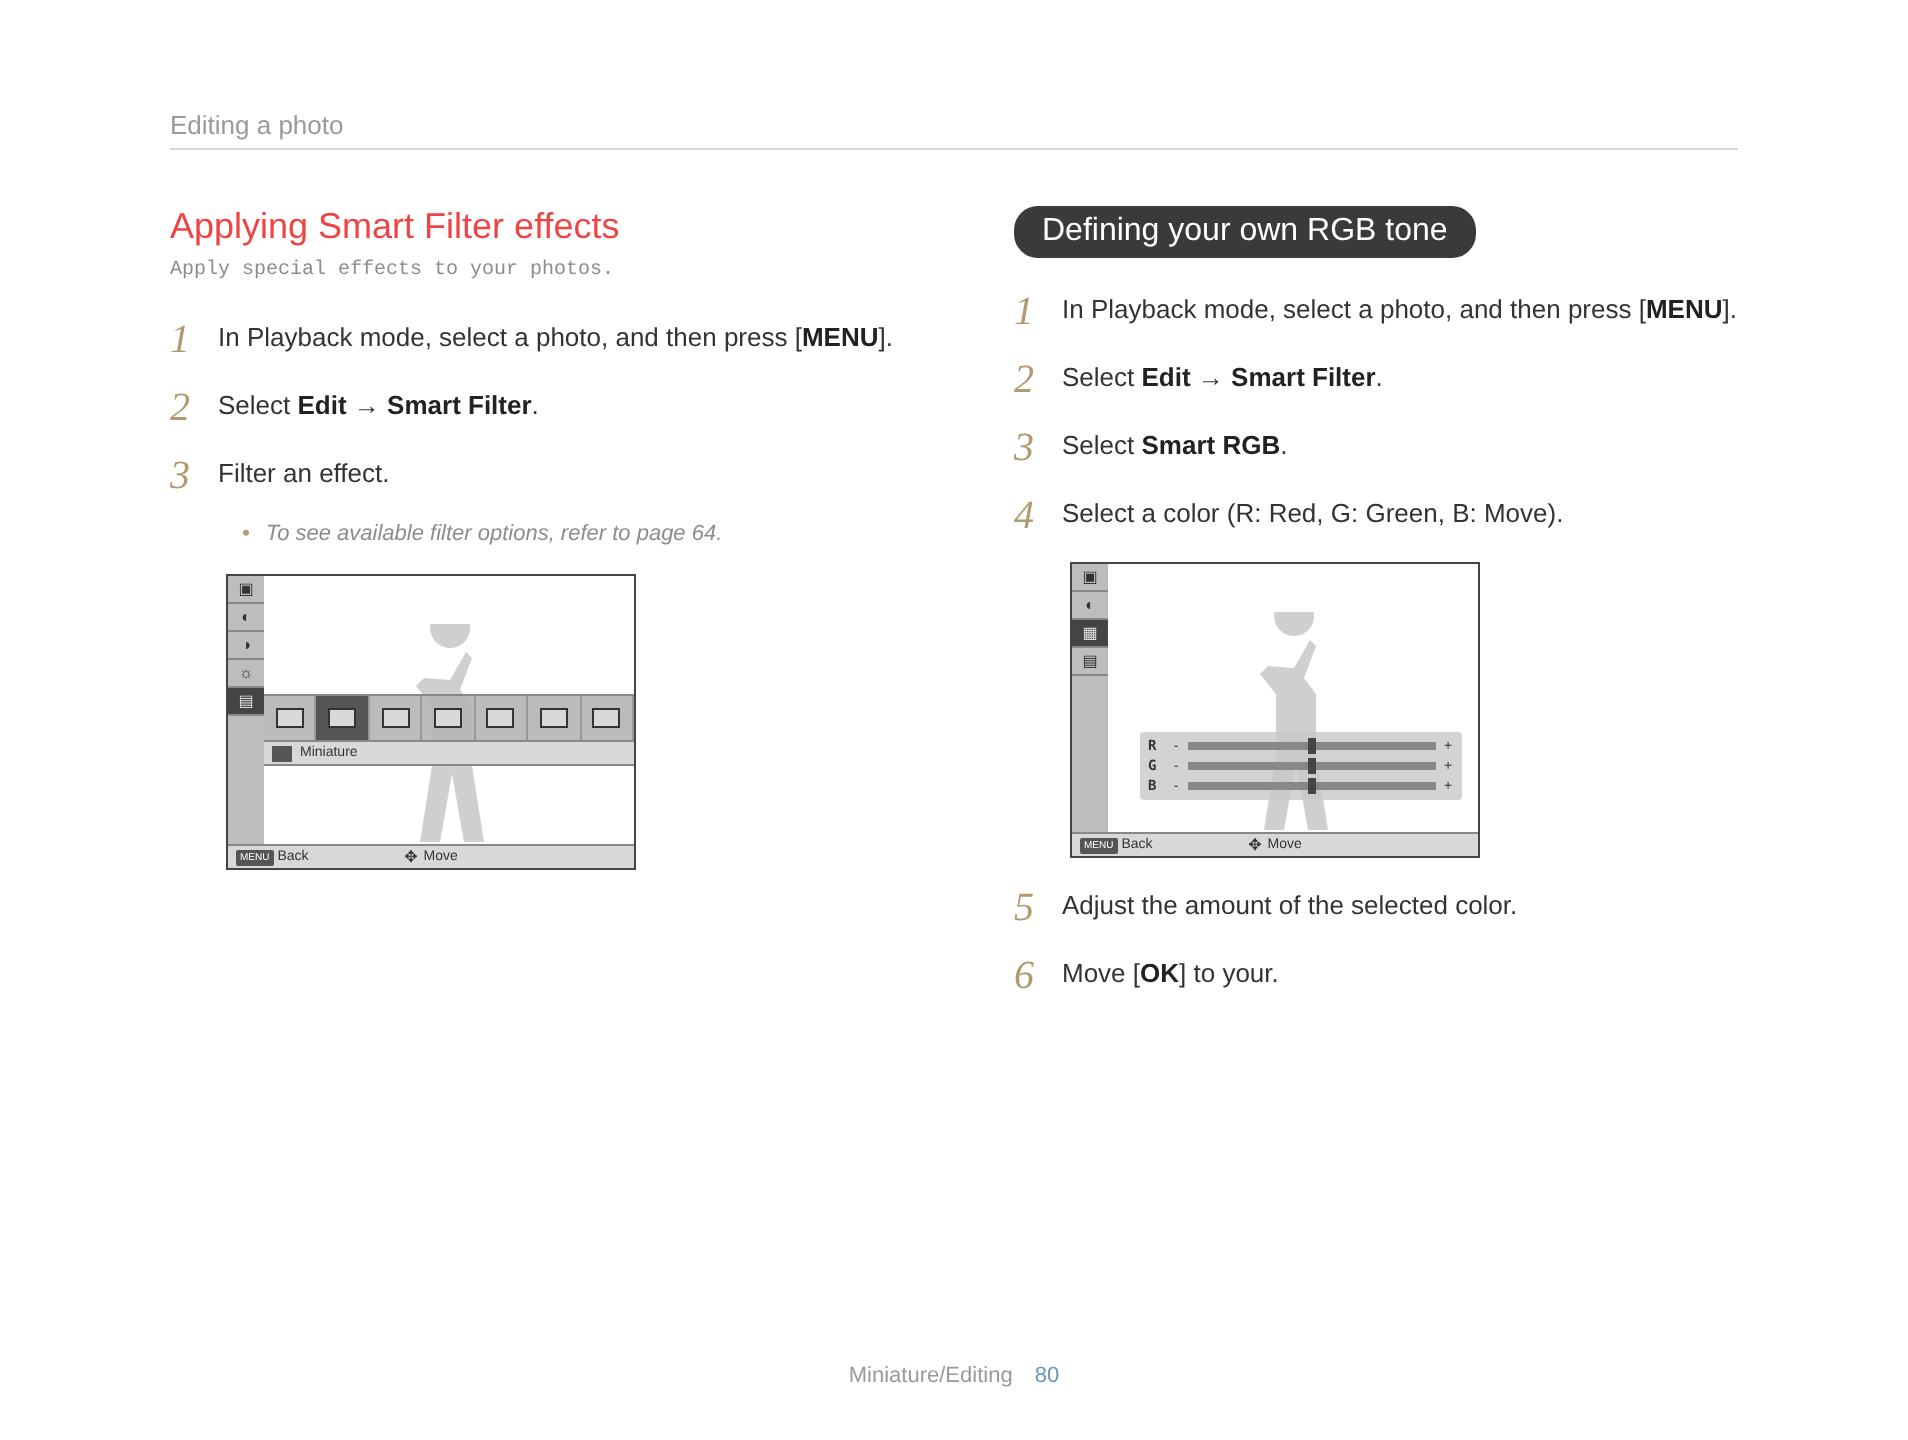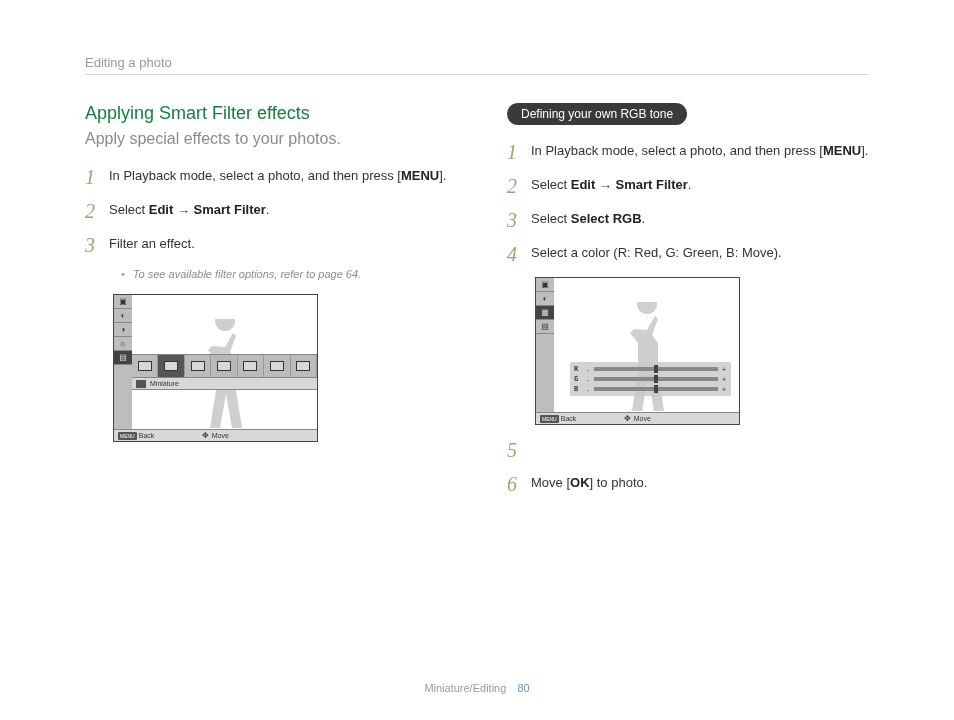--- a/index.html
+++ b/index.html
@@ -19,35 +19,36 @@
     border: none;
     border-top: 1px solid #d8d8d8;
     margin-bottom: 28px;
   }
   .columns {
     display: flex;
     gap: 60px;
   }
   .col { flex: 1 1 0; }
   .section-title {
-    color: #15803d;
+    color: #ef4444;
     font-size: 18px;
     font-weight: 400;
     margin-bottom: 6px;
   }
   .subtitle {
-    font-size: 16px;
+    font-size: 10px;
     color: #8c8c8c;
     margin-bottom: 18px;
+    font-family: Liberation Mono, monospace;
   }
   .pill {
     display: inline-block;
     background: #3a3a3a;
     color: #fff;
-    font-size: 12px;
+    font-size: 16px;
     padding: 4px 14px;
     border-radius: 12px;
     margin-bottom: 16px;
   }
   ol.steps { list-style: none; padding: 0; counter-reset: none; }
   ol.steps > li {
     display: flex;
     align-items: flex-start;
     gap: 10px;
     margin-bottom: 12px;
@@ -293,21 +294,21 @@
         </li>
         <li>
           <span class="num">2</span>
           <span class="step-body">
             <span>Select </span><span class="bold">Edit</span><span> → </span><span class="bold">Smart Filter</span><span>.</span>
           </span>
         </li>
         <li>
           <span class="num">3</span>
           <span class="step-body">
-            <span>Select </span><span class="bold">Select RGB</span><span>.</span>
+            <span>Select </span><span class="bold">Smart RGB</span><span>.</span>
           </span>
         </li>
         <li>
           <span class="num">4</span>
           <span class="step-body">Select a color (R: Red, G: Green, B: Move).</span>
         </li>
       </ol>
 
       
       <div class="cam cam2">
@@ -352,25 +353,26 @@
           <div class="bb-center">
             <span class="nav-glyph">✥</span>
             <span>Move</span>
           </div>
         </div>
       </div>
 
       <ol class="steps">
         <li>
           <span class="num">5</span>
+          <span class="step-body">Adjust the amount of the selected color.</span>
         </li>
         <li>
           <span class="num">6</span>
           <span class="step-body">
-            <span>Move [</span><span class="bold">OK</span><span>] to photo.</span>
+            <span>Move [</span><span class="bold">OK</span><span>] to your.</span>
           </span>
         </li>
       </ol>
 
     </div>
   </div>
 
   <div class="footer">
     <span>Miniature/Editing</span>
     <span class="pg">80</span>

